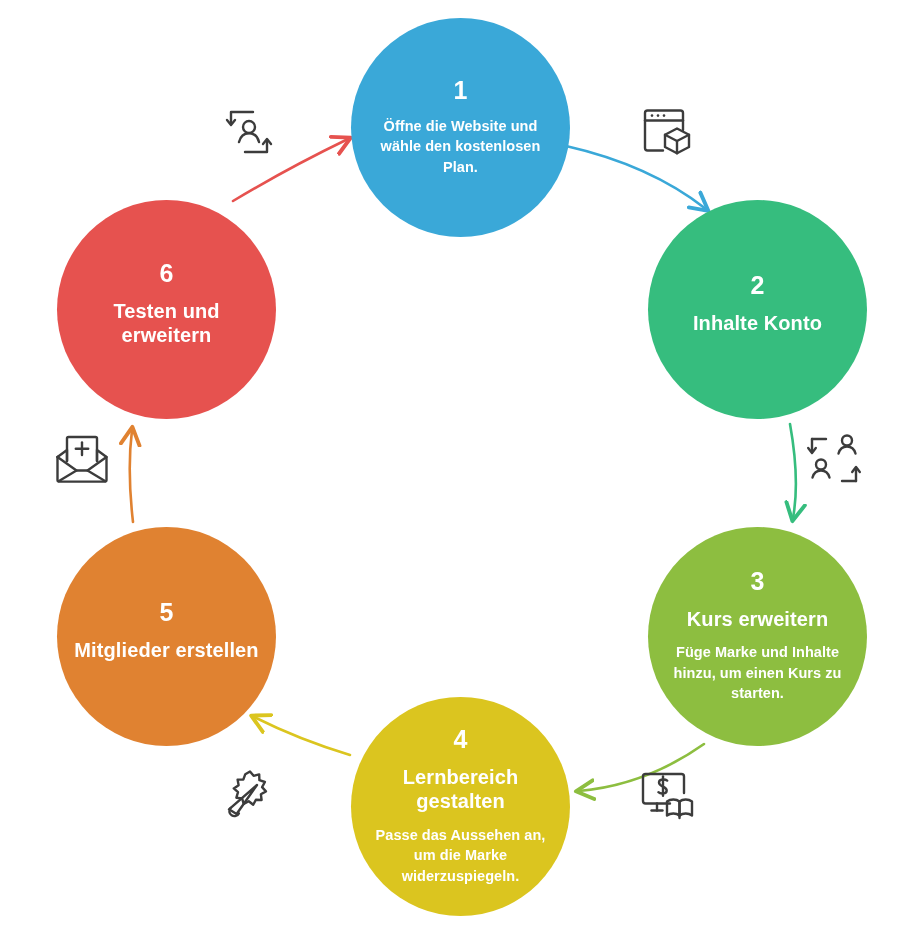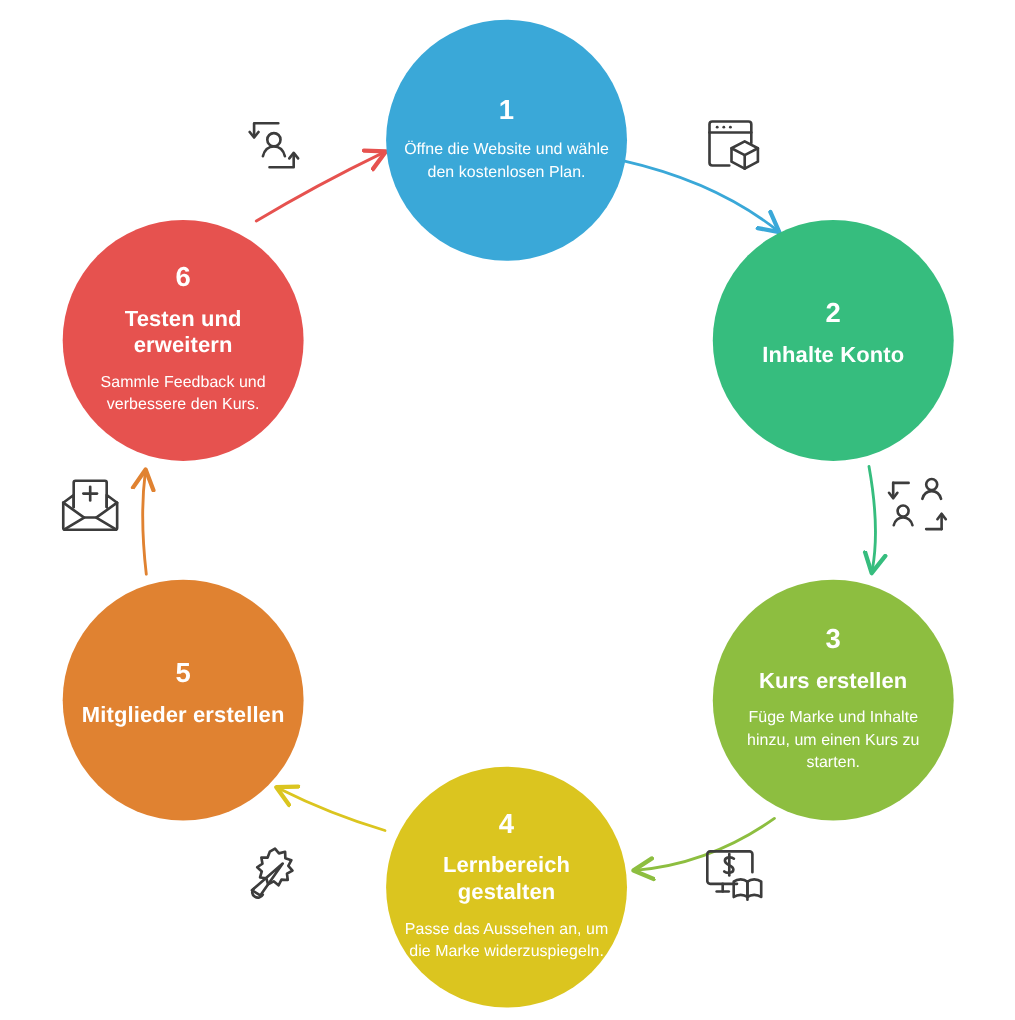--- a/index.html
+++ b/index.html
@@ -56,21 +56,21 @@
   }
   .step-title {
     font-size: 20px;
     font-weight: bold;
     line-height: 1.22;
     margin-bottom: 11px;
     letter-spacing: .1px;
   }
   .step-desc {
     font-size: 14.5px;
-    font-weight: normal;
+    font-weight: bold;
     line-height: 1.42;
     letter-spacing: .05px;
   }
 
   
   #node-1 { left: 351px; top: 18px;  width: 219px; height: 219px; }
   #node-2 { left: 648px; top: 200px; width: 219px; height: 219px; }
   #node-3 { left: 648px; top: 527px; width: 219px; height: 219px; }
   #node-4 { left: 351px; top: 697px; width: 219px; height: 219px; }
   #node-5 { left: 57px;  top: 527px; width: 219px; height: 219px; }
@@ -140,39 +140,38 @@
     <div class="step-desc">Öffne die Website und wähle den kostenlosen Plan.</div>
   </div>
 
   <div class="step-node" id="node-2" style="background:#36bd7e">
     <div class="step-number">2</div>
     <div class="step-title">Inhalte Konto</div>
   </div>
 
   <div class="step-node" id="node-3" style="background:#8dbe40">
     <div class="step-number">3</div>
-    <div class="step-title">Kurs erstellen</div>
+    <div class="step-title">Kurs erweitern</div>
     <div class="step-desc">Füge Marke und Inhalte hinzu, um einen Kurs zu starten.</div>
   </div>
 
   <div class="step-node" id="node-4" style="background:#dbc51f">
     <div class="step-number">4</div>
     <div class="step-title">Lernbereich gestalten</div>
     <div class="step-desc">Passe das Aussehen an, um die Marke widerzuspiegeln.</div>
   </div>
 
   <div class="step-node" id="node-5" style="background:#e08231">
     <div class="step-number">5</div>
     <div class="step-title">Mitglieder erstellen</div>
   </div>
 
   <div class="step-node" id="node-6" style="background:#e6524f">
     <div class="step-number">6</div>
     <div class="step-title">Testen und erweitern</div>
-    <div class="step-desc">Sammle Feedback und verbessere den Kurs.</div>
   </div>
 
   <div class="step-icon" id="icon-cycle-user">
     <svg viewBox="0 0 64 64" fill="none" stroke="#3c3c3c" stroke-width="2.4" stroke-linecap="round" stroke-linejoin="round">
       <path d="M14,24 L14,12 L36,12"></path>
       <path d="M10,20 L14,25 L18,20"></path>
       <path d="M50,40 L50,52 L28,52"></path>
       <path d="M54,44 L50,39 L46,44"></path>
       <circle cx="32" cy="27" r="6"></circle>
       <path d="M22,42 C23.5,36 27.2,33.2 32,33.2 C36.8,33.2 40.5,36 42,42"></path>

